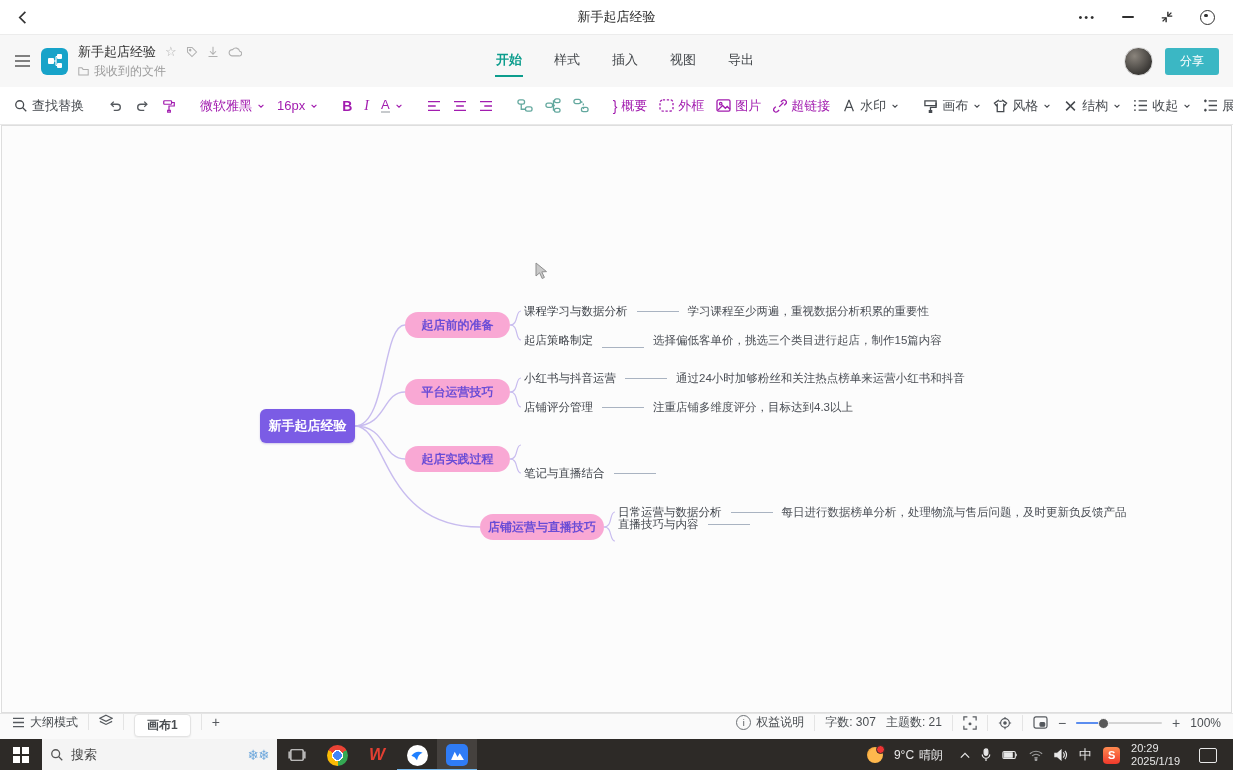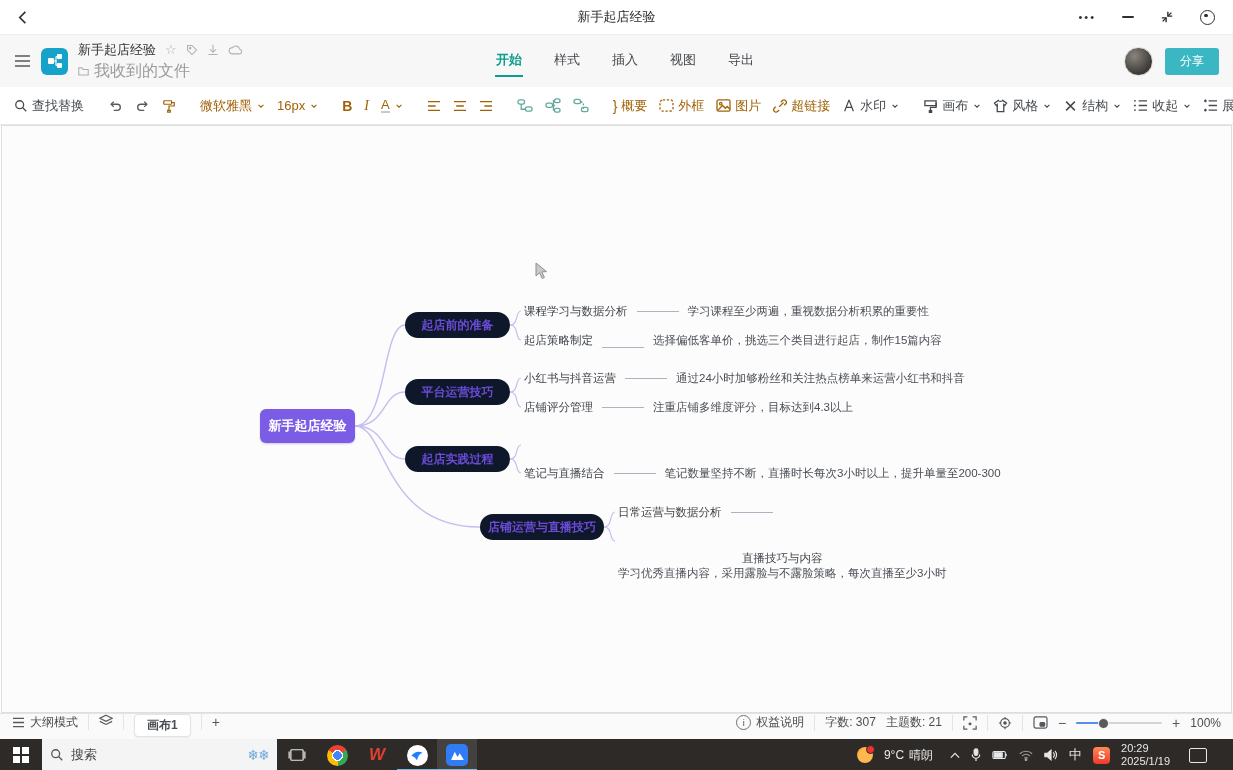--- a/index.html
+++ b/index.html
@@ -14,43 +14,43 @@
   .win-controls{margin-left:auto;display:flex;gap:26px;margin-right:18px;align-items:center;color:#2f2f2f;z-index:2;}
   .dots{font-size:11px;letter-spacing:2px;color:#2f2f2f;}
   .minimize{width:12px;height:2px;background:#2f2f2f;border-radius:1px;}
   .circle-dot{width:13px;height:13px;border:1.6px solid #2f2f2f;border-radius:50%;position:relative;}
   .circle-dot::after{content:"";position:absolute;left:3.2px;top:3.2px;width:3.6px;height:3.6px;border-radius:50%;background:#2f2f2f;}
   
   .header{height:52px;background:#f7f7f7;border-top:1px solid #ececec;display:flex;align-items:center;position:relative;}
   .header-left{display:flex;align-items:center;gap:10px;padding-left:14px;z-index:2;}
   .app-icon{width:27px;height:27px;border-radius:6px;background:#17a3c9;display:flex;align-items:center;justify-content:center;}
   .doc-meta .row1{font-size:13px;color:#333;display:flex;gap:9px;align-items:center;}
-  .doc-meta .row2{font-size:16px;color:#9b9b9b;display:flex;gap:5px;align-items:center;margin-top:2px;}
+  .doc-meta .row2{font-size:12px;color:#9b9b9b;display:flex;gap:5px;align-items:center;margin-top:2px;}
   .meta-icons{display:flex;gap:9px;align-items:center;color:#b0b0b0;}
   .tabs{position:absolute;left:0;right:0;display:flex;justify-content:center;gap:30px;font-size:13px;color:#43474b;z-index:1;padding-left:17px;}
   .tab{padding:6px 1px;border-bottom:2px solid transparent;cursor:default;}
   .tab.active{color:#0d9d8d;font-weight:bold;border-bottom-color:#0d9d8d;}
   .header-right{margin-left:auto;z-index:2;display:flex;align-items:center;gap:12px;padding-right:14px;}
   .avatar{width:27px;height:27px;border-radius:50%;background:radial-gradient(circle at 35% 30%,#8a847c,#3c3a37 70%);border:1px solid #ddd;}
   .share-btn{background:#3bb7c4;color:#fff;font-size:12px;border:none;border-radius:3px;padding:5px 15px;cursor:default;}
   
   .toolbar{height:37px;background:#fff;border-bottom:1px solid #e8e8e8;display:flex;align-items:center;padding:0 14px;gap:12px;font-size:13px;color:#45494e;white-space:nowrap;}
   .tb{display:flex;align-items:center;gap:4px;cursor:default;}
   .tb .chev{margin-left:1px;}
-  .dis{color:#a16207;}
+  .dis{color:#a21caf;}
   .teal-ic{color:#63a89e;}
   .sep{width:1px;height:16px;background:#e4e4e4;}
   .bold-b{font-weight:bold;font-size:14px;}
   .italic-i{font-style:italic;font-size:14px;font-family:"Liberation Serif",serif;}
   .a-under{font-size:13px;border-bottom:2px solid #c7cacd;line-height:12px;}
   .brace{font-size:14px;}
   
   .canvas{position:relative;height:586px;background:#fcfcfc;border:1px solid #dedede;margin:0 1px;overflow:hidden;}
   .mm-root{position:absolute;background:#7b5ce5;color:#fff;font-size:13px;font-weight:bold;border-radius:6px;display:flex;align-items:center;justify-content:center;box-shadow:0 1px 2px rgba(80,50,180,.25);}
-  .mm-pill{position:absolute;background:#0f172a;color:#6a4cd6;font-size:12px;font-weight:bold;border-radius:13px;height:26px;display:flex;align-items:center;justify-content:center;text-align:right;}
+  .mm-pill{position:absolute;background:#f9a8d4;color:#6a4cd6;font-size:12px;font-weight:bold;border-radius:13px;height:26px;display:flex;align-items:center;justify-content:center;text-align:right;}
   .mm-row{position:absolute;display:flex;align-items:center;height:16px;}
   .mm-label{font-size:11.5px;color:#3f434a;}
   .mm-hline{width:42px;height:1px;background:#a9b3c1;margin:0 9px;}
   .mm-note{font-size:11.5px;color:#4a4e55;}
   
   .statusbar{height:25px;background:#fafafa;border-top:1px solid #e4e4e4;display:flex;align-items:flex-start;font-size:12px;color:#4a4e52;padding:0 12px;gap:10px;}
   .canvas-tab{background:#fff;border:1px solid #e3e3e3;border-radius:4px;padding:2px 12px;font-weight:bold;font-size:12px;box-shadow:0 1px 2px rgba(0,0,0,.06);}
   .sb-right{margin-left:auto;display:flex;align-items:center;gap:10px;}
   .info-i{width:13px;height:13px;border:1.1px solid #6d7175;border-radius:50%;font-size:9px;display:inline-flex;align-items:center;justify-content:center;}
   .zslider{width:86px;height:2px;background:#d4d4d4;position:relative;border-radius:1px;}
@@ -68,21 +68,21 @@
   .snow{color:#6fa8dc;font-size:14px;letter-spacing:-1px;}
   .appcell{width:40px;}
   .appcell.active{background:#45413e;box-shadow:inset 0 -2px 0 #76b9ed;}
   .appcell.running{box-shadow:inset 0 -2px 0 #76b9ed;}
   .chrome-ic{width:21px;height:21px;border-radius:50%;background:
       radial-gradient(circle at 50% 50%, #4285f4 0 28%, #fff 29% 37%, rgba(0,0,0,0) 38%),
       conic-gradient(from -60deg,#ea4335 0 120deg,#34a853 120deg 240deg,#fbbc05 240deg 360deg);}
   .wps-ic{color:#e23f32;font-weight:bold;font-size:17px;font-style:italic;}
   .ding-ic{width:21px;height:21px;border-radius:50%;background:#fff;display:flex;align-items:center;justify-content:center;}
   .tm-ic{width:22px;height:22px;border-radius:5px;background:#2f7cf6;display:flex;align-items:center;justify-content:center;}
-  .tray{margin-left:auto;display:flex;align-items:center;gap:11px;padding-right:20px;}
+  .tray{margin-left:auto;display:flex;align-items:center;gap:11px;padding-right:10px;}
   .moon{width:16px;height:16px;border-radius:50%;background:radial-gradient(circle at 65% 60%,#ffb84d 60%,#e08a1e);position:relative;}
   .moon::after{content:"";position:absolute;right:-2px;top:-2px;width:7px;height:7px;border-radius:50%;background:#e33;border:1px solid #2d2a27;}
   .clock{text-align:left;font-size:11px;line-height:13px;}
   .sogou{width:17px;height:17px;border-radius:4px;background:linear-gradient(#ff8a50,#f0392b);color:#fff;font-weight:bold;font-size:11px;display:flex;align-items:center;justify-content:center;}
   .notif{width:16px;height:13px;border:1.4px solid #e8e8e8;border-radius:2px;position:relative;margin-left:8px;margin-right:6px;}
 </style>
 </head>
 <body>
 
 <div class="titlebar">
@@ -379,31 +379,30 @@
       </div>
       <div class="mm-row" style="left: 522px; top: 273px;">
         <span class="mm-label">店铺评分管理</span>
         <span class="mm-hline"></span>
         <span class="mm-note">注重店铺多维度评分，目标达到4.3以上</span>
       </div>
       <div class="mm-pill" style="left: 403px; top: 320px; width: 105px;">起店实践过程</div>
       <div class="mm-row" style="left: 522px; top: 339px;">
         <span class="mm-label">笔记与直播结合</span>
         <span class="mm-hline"></span>
-        <span class="mm-note">笔记数量坚持不断，直播时长每次3小时以上，提升单量至200-300</span>
       </div>
       <div class="mm-pill" style="left: 478px; top: 388px; width: 124px;">店铺运营与直播技巧</div>
       <div class="mm-row" style="left: 616px; top: 378px;">
         <span class="mm-label">日常运营与数据分析</span>
         <span class="mm-hline"></span>
-      </div>
-      <div class="mm-row" style="left: 616px; top: 425px; flex-direction: column;">
+        <span class="mm-note">每日进行数据榜单分析，处理物流与售后问题，及时更新负反馈产品</span>
+      </div>
+      <div class="mm-row" style="left: 616px; top: 390px;">
         <span class="mm-label">直播技巧与内容</span>
         <span class="mm-hline"></span>
-        <span class="mm-note">学习优秀直播内容，采用露脸与不露脸策略，每次直播至少3小时</span>
       </div>
     </div>
   <svg width="14" height="18" viewBox="0 0 14 18" style="position:absolute;left:533px;top:136px;">
     <path d="M1,1 L1,14 L4.6,10.8 L7.2,16.5 L9.4,15.4 L6.8,9.9 L11.5,9.6 Z" fill="#c9c9c9" stroke="#8f8f8f" stroke-width="1"></path>
   </svg>
 </div>
 
 <div class="statusbar">
   <span class="tb" style="display:flex;align-items:center;gap:5px;">
     <svg width="13" height="11" viewBox="0 0 14 12" stroke="#55595e" stroke-width="1.4">

